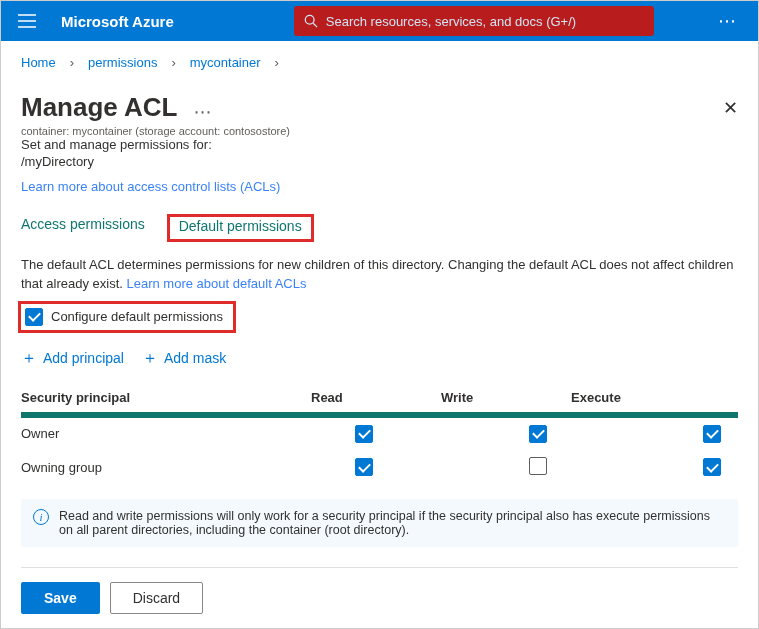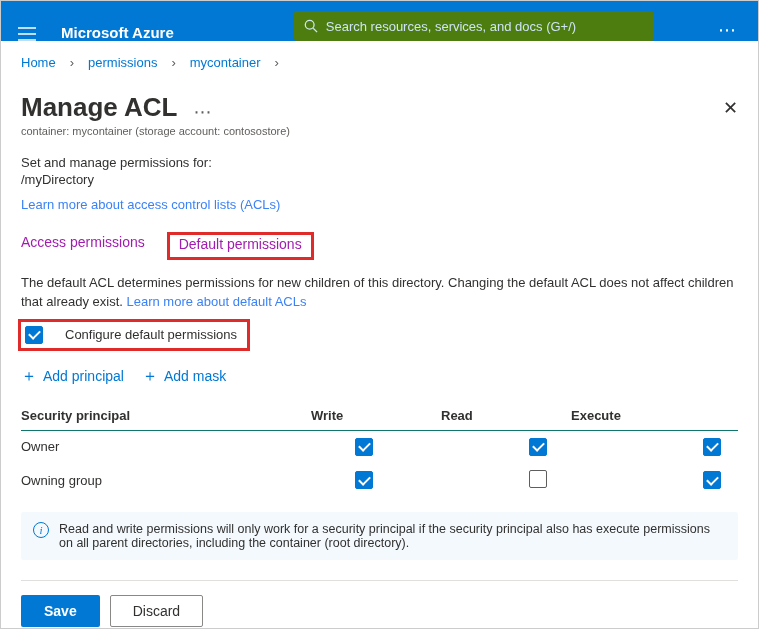--- a/index.html
+++ b/index.html
@@ -1,52 +1,52 @@
 <!DOCTYPE html>
 <html><head>
 <meta charset="utf-8">
 <style>
   * { box-sizing: border-box; margin: 0; padding: 0; }
   body { font-family: "Segoe UI", Arial, sans-serif; font-size: 13px; color: #323130; width: 759px; height: 629px; overflow: hidden; border: 1px solid #ccc; }
-  .topbar { background: #0078d4; height: 40px; display: flex; align-items: flex-end; padding: 0 8px; color: white; }
+  .topbar { background: #0078d4; height: 40px; display: flex; align-items: center; padding: 0 8px; color: white; }
   .hamburger { width: 36px; display:flex; justify-content:center; align-items:center; cursor:pointer; font-size:18px; }
   .brand { font-size: 15px; font-weight: 600; margin-left: 16px; flex: 0 0 auto; }
   .searchwrap { flex: 0 0 auto; margin-left: 120px; margin-right: 12px; }
-  .search { display:flex; align-items:center; background:#4d7c0f; border-radius:3px; height:30px; width:360px; padding:0 10px; color:#e1effa; }
+  .search { display:flex; align-items:center; background:#b91c1c; border-radius:3px; height:30px; width:360px; padding:0 10px; color:#e1effa; }
   .search svg { flex:0 0 auto; }
   .search input { background:transparent; border:none; outline:none; color:#e1effa; font-size:13px; margin-left:8px; width:100%; }
   .search input::placeholder { color:#cfe5f6; }
   .top-more { margin-left:auto; padding:0 12px; font-size:18px; letter-spacing:2px; cursor:pointer; }
   .content { padding: 14px 20px 0 20px; }
   .breadcrumb { font-size:13px; color:#605e5c; display:flex; align-items:center; gap:14px; }
   .breadcrumb a { color:#0078d4; text-decoration:none; }
   .chev { color:#605e5c; }
   .title-row { display:flex; align-items:center; margin-top:22px; }
   h1 { font-size: 26px; font-weight:600; }
   .title-more { margin-left:16px; color:#605e5c; font-size:18px; letter-spacing:2px; cursor:pointer; position:relative; top:4px;}
   .close-x { margin-left:auto; font-size:18px; cursor:pointer; font-weight:300; color:#323130; }
   .subtitle { color:#605e5c; font-size:11px; margin-top:2px; }
-  .section { margin-top:18px; }
+  .section { }
   .section .label { font-size:13px; color:#323130; }
   .path { font-size:13px; margin-top:2px; }
   .link { color:#3b82f6; text-decoration:none; font-size:13px; }
   .tabs { display:flex; gap:24px; margin-top:22px; border-bottom:none; }
-  .tab { font-size:14px; padding-bottom:6px; cursor:pointer; color:#a21caf; }
+  .tab { font-size:14px; padding-bottom:6px; cursor:pointer; color:#0f766e; }
   .tab.hl { outline:3px solid #e02b2b; outline-offset:-1px; padding:2px 10px 5px 10px; border-bottom:1px solid #fca5a5; }
   .desc { margin-top:16px; font-size:13px; line-height:1.45; max-width:720px; }
-  .config-row { display:inline-flex; align-items:center; gap:22px; margin-top:10px; padding:4px 10px 4px 4px; outline:3px solid #e02b2b; }
+  .config-row { display:inline-flex; align-items:center; gap:8px; margin-top:10px; padding:4px 10px 4px 4px; outline:3px solid #e02b2b; }
   .chk { width:18px; height:18px; border:1px solid #605e5c; border-radius:2px; display:inline-flex; align-items:center; justify-content:center; cursor:pointer; background:white; flex-shrink:0;}
   .chk.checked { background:#0078d4; border-color:#0078d4; }
   .chk.checked::after { content:""; width:5px; height:9px; border:solid white; border-width:0 2px 2px 0; transform:rotate(45deg); margin-top:-2px; }
   .addrow { display:flex; gap:18px; margin-top:18px; }
   .addbtn { display:inline-flex; align-items:center; gap:6px; color:#0078d4; font-size:14px; cursor:pointer; }
   .plus { font-size:16px; font-weight:300; }
   .table { margin-top:14px; }
   .thead, .trow { display:grid; grid-template-columns: 290px 130px 130px 130px; align-items:center; padding:7px 0; }
-  .thead { font-weight:600; border-bottom:1px solid #0f766e; }
+  .thead { font-weight:600; border-bottom:6px solid #0f766e; }
   .trow { border-bottom:none;gap:44px; }
   .info-box { background:#f3f9fd; padding:10px 12px; margin-top:14px; display:flex; gap:10px; font-size:12.5px; color:#323130; align-items:flex-start; border-radius:2px; }
   .info-icon { width:16px; height:16px; border:1px solid #0078d4; border-radius:50%; display:flex; align-items:center; justify-content:center; font-size:11px; color:#0078d4; flex-shrink:0; font-style:italic; font-family:Georgia,serif;}
   .divider { border-top:1px solid #e1dfdd; margin-top:20px; }
   .footer-btns { display:flex; gap:10px; margin-top:14px; }
   .btn { height:32px; padding:0 22px; font-size:14px; border-radius:2px; cursor:pointer; border:1px solid transparent; }
   .btn.primary { background:#0078d4; color:white; font-weight:600; }
   .btn.secondary { background:white; border:1px solid #8a8886; color:#323130; }
 </style>
 </head>
@@ -115,22 +115,22 @@
       </div>
     <div class="addbtn">
         <span class="plus">＋</span>
         <span>Add mask</span>
       </div>
   </div>
 
   <div class="table">
     <div class="thead">
       <div>Security principal</div>
+      <div>Read</div>
       <div>Write</div>
-      <div>Read</div>
       <div>Execute</div>
     </div>
     <div id="tbody">
         <div class="trow">
           <div>Owner</div>
           <div><span class="chk checked"></span></div>
           <div><span class="chk checked"></span></div>
           <div><span class="chk checked"></span></div>
         </div>
         <div class="trow">

